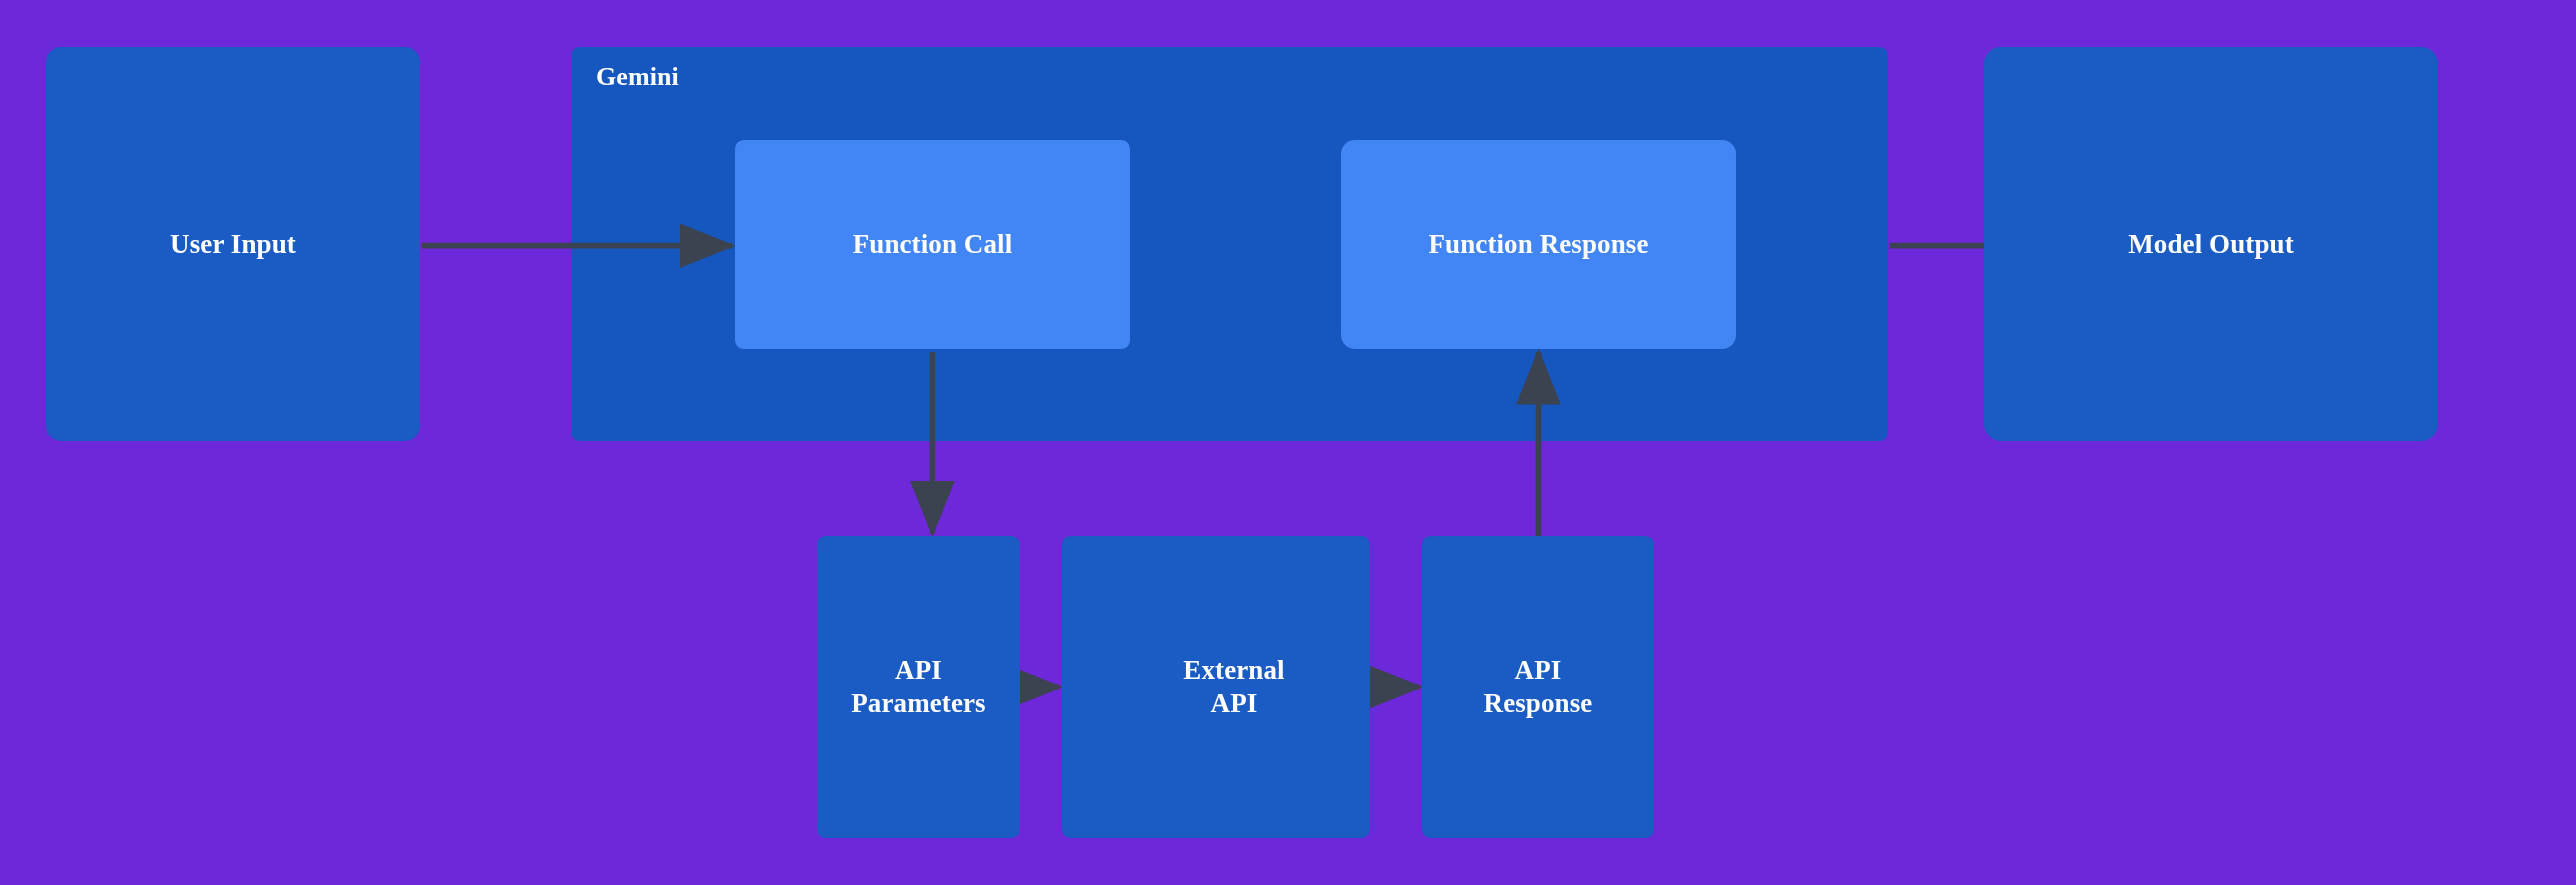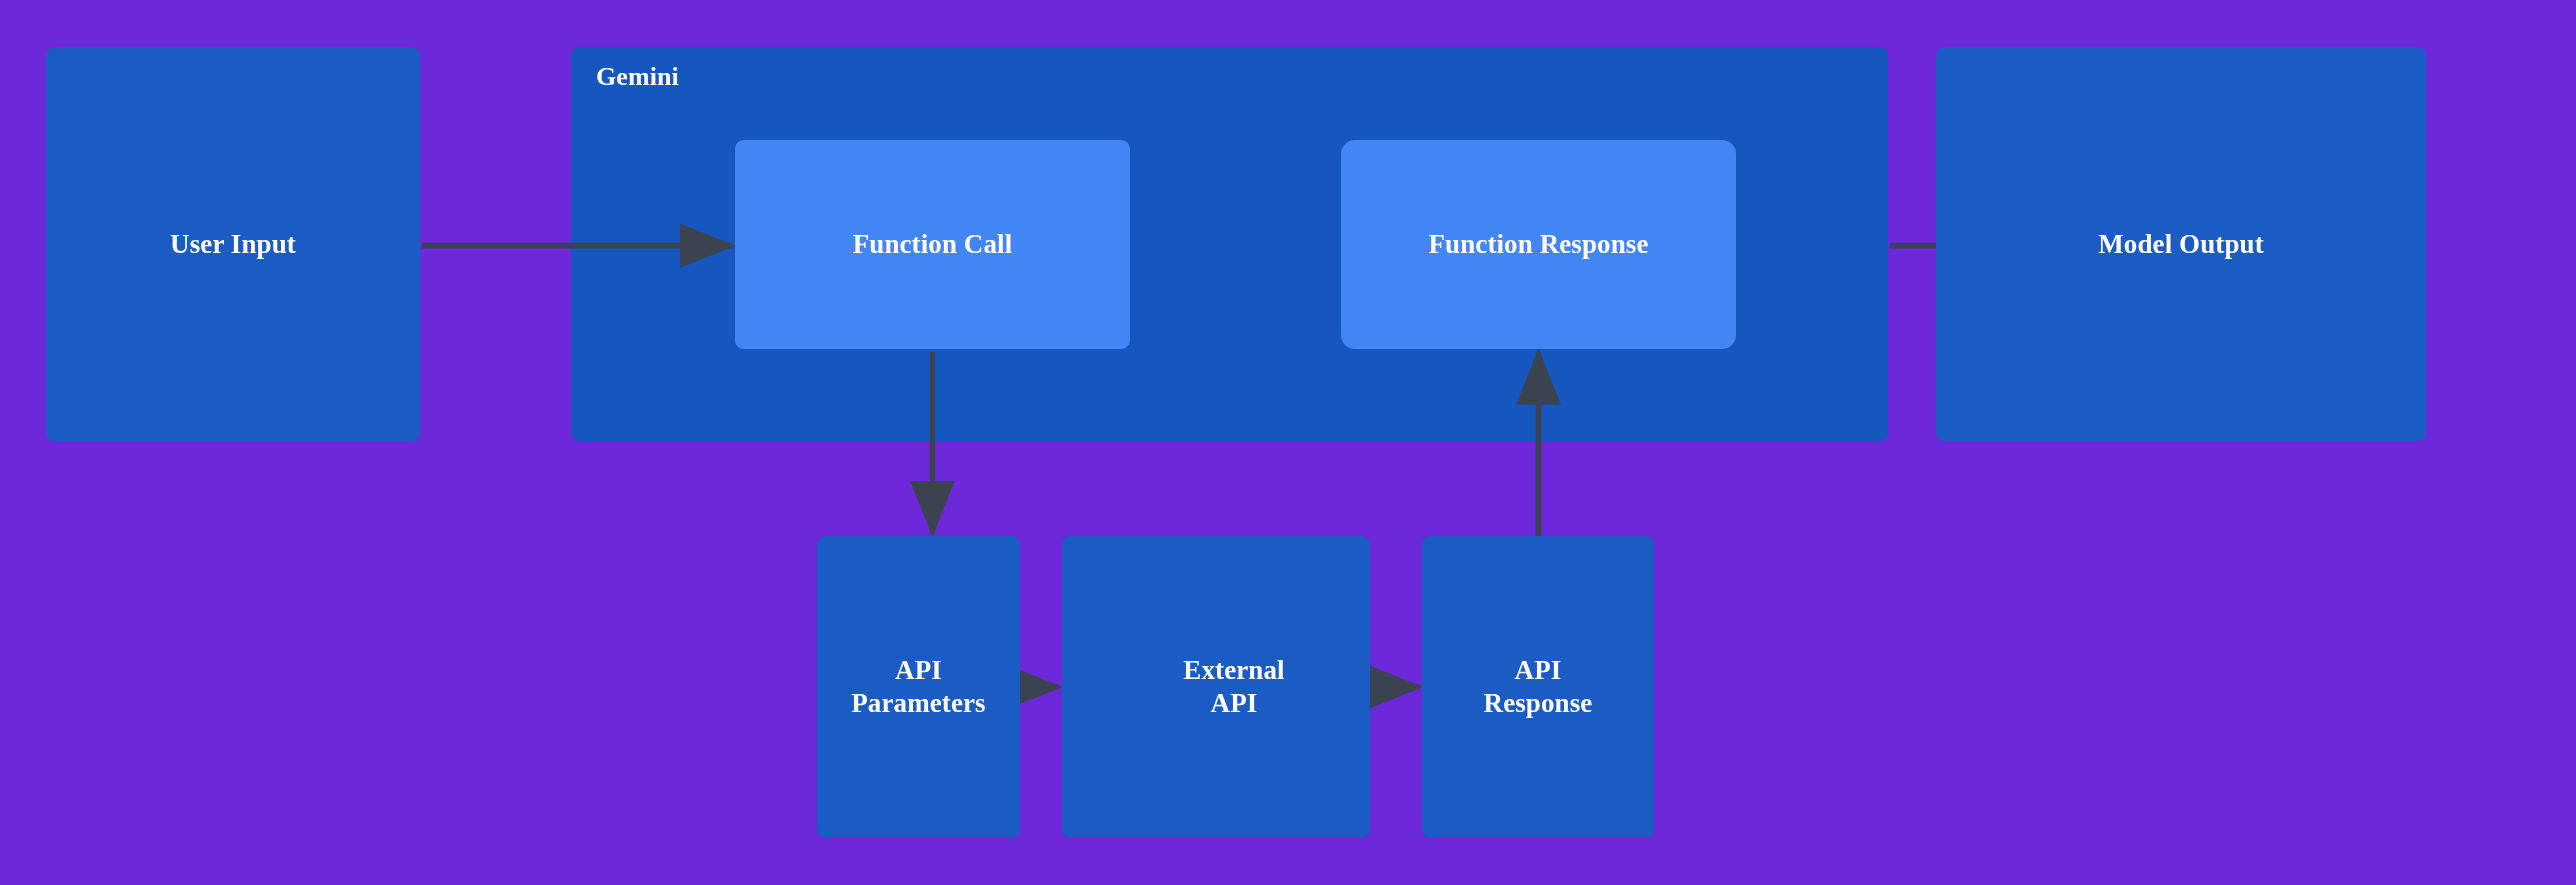--- a/index.html
+++ b/index.html
@@ -96,33 +96,33 @@
 
     <g>
       <line x1="2475" y1="1000" x2="2475" y2="566" stroke="#3c4350" stroke-width="9" marker-end="url(#arrowhead)"></line>
     </g>
 
     <g>
       <line x1="3040" y1="395" x2="3278" y2="395" stroke="#3c4350" stroke-width="9" marker-end="url(#arrowhead)"></line>
     </g>
   </svg>
 
-  <div class="node node-outer" style="left:46px; top:47px; width:374px; height:394px;">
+  <div class="node node-outer" style="left:46px; top:47px; width:374px; height:394px;border-radius:15px;">
     <span class="node-label">User Input</span>
   </div>
 
   <div class="node node-inner" style="left:735px; top:140px; width:395px; height:209px;text-align:center;">
     <span class="node-label">Function Call</span>
   </div>
 
   <div class="node node-inner" style="left:1341px; top:140px; width:395px; height:209px;border-radius:14px;">
     <span class="node-label">Function Response</span>
   </div>
 
-  <div class="node node-outer" style="left:1936px; top:47px; width:490px; height:394px;">
+  <div class="node node-outer" style="left:1984px; top:47px; width:454px; height:394px;border-radius:17px;">
     <span class="node-label">Model Output</span>
   </div>
 
   <div class="node node-outer" style="left:817px; top:536px; width:203px; height:302px;">
     <span class="node-label">API
 Parameters</span>
   </div>
 
   <div class="node node-outer" style="left:1062px; top:536px; width:308px; height:302px;padding-left:36px;">
     <span class="node-label">External

